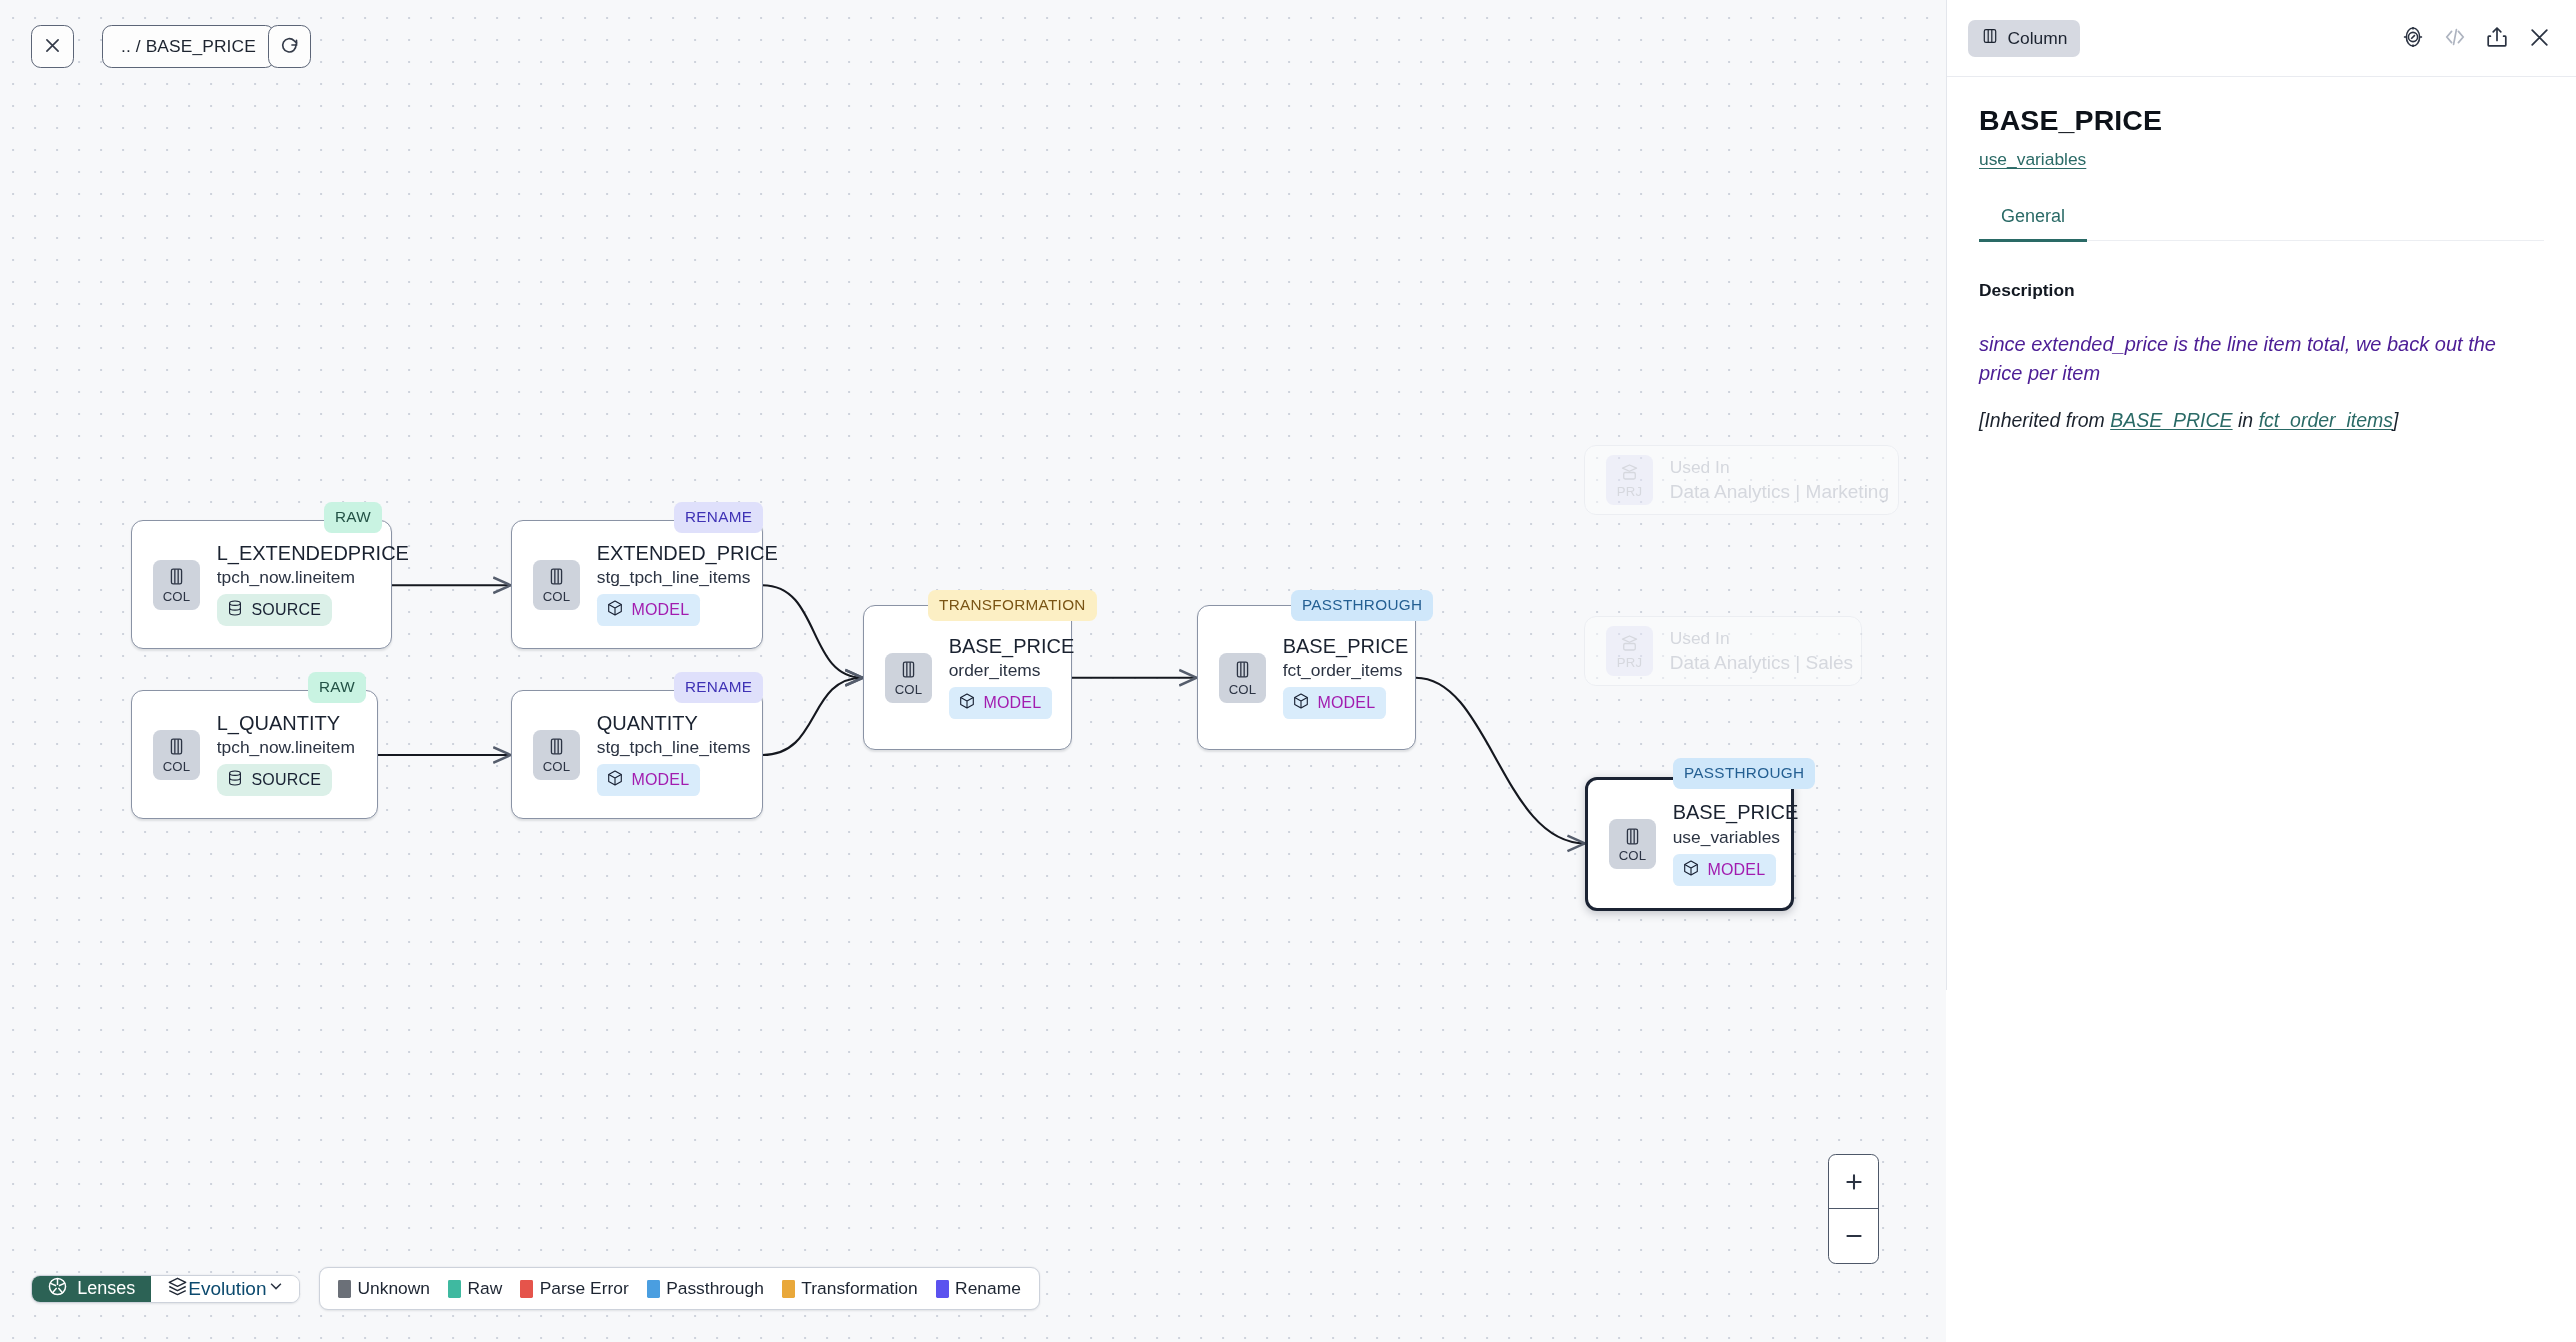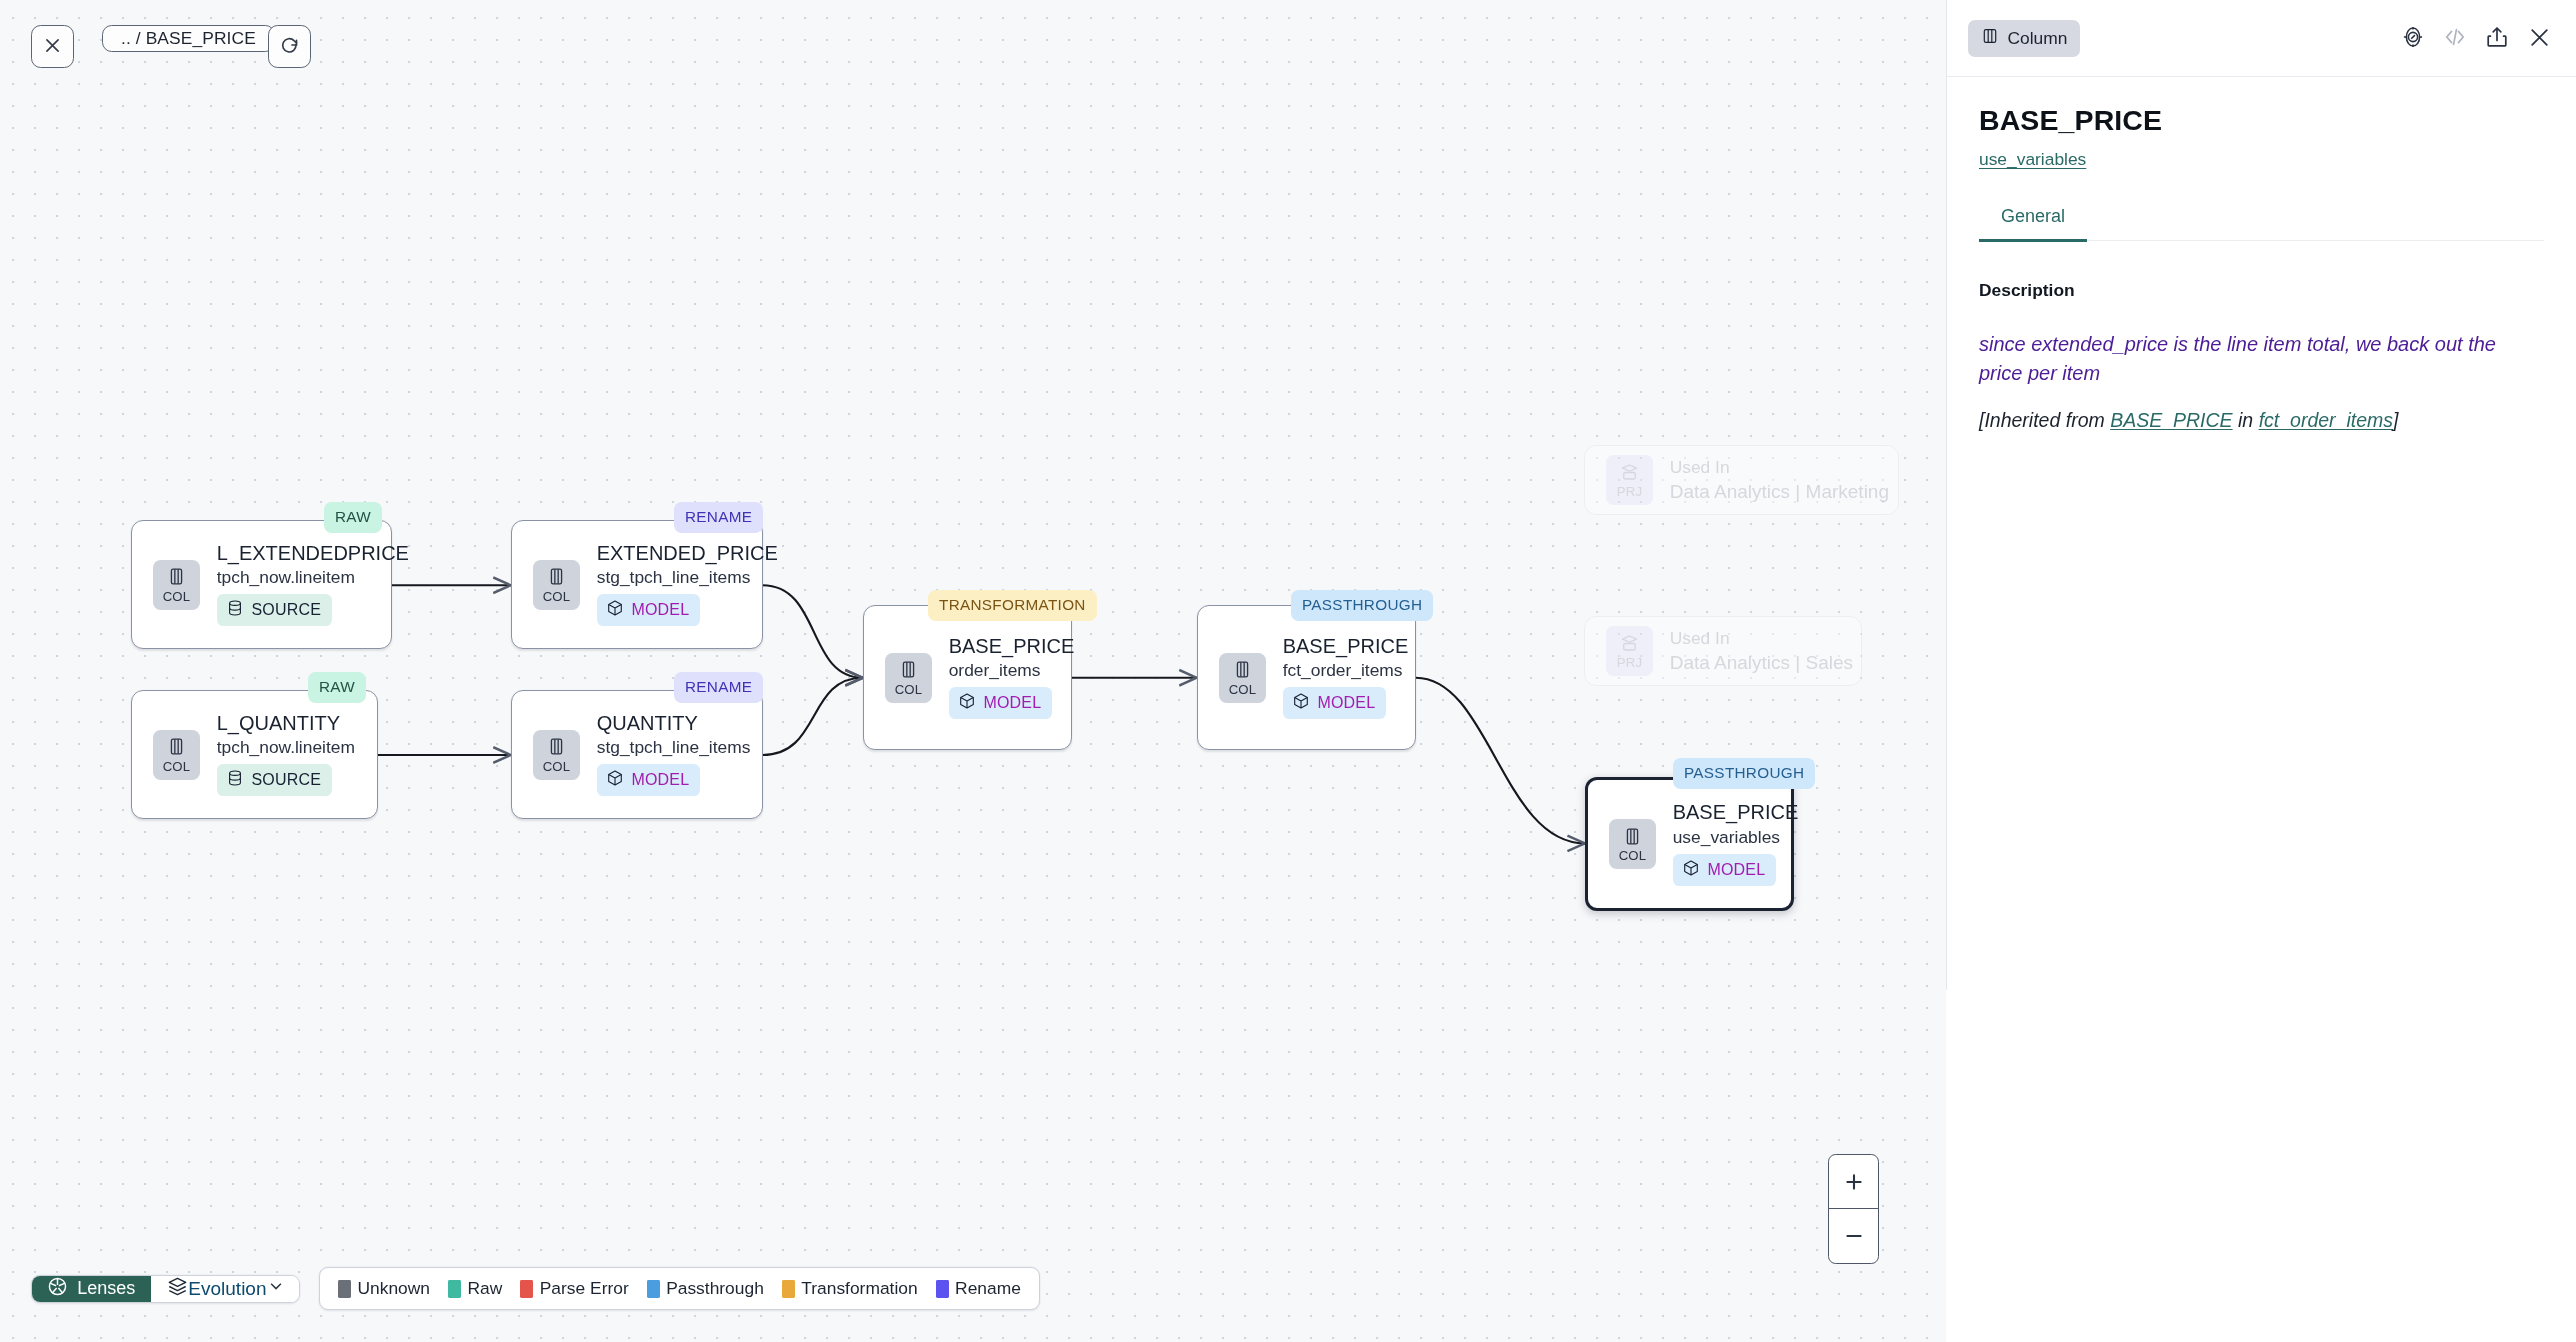--- a/index.html
+++ b/index.html
@@ -37,21 +37,21 @@
     background: #fdfdfd;
     border: 1.5px solid #5c6577;
     border-radius: 9.7px;
     display: flex;
     align-items: center;
     justify-content: center;
     color: #343b49;
   }
   #close-canvas-btn { left: 31px; top: 25px; width: 43px; height: 43px; }
   #breadcrumb-btn {
-    left: 102px; top: 25px; height: 27px; padding: 0 18px;
+    left: 102px; top: 25px; height: 43px; padding: 0 18px;
     font-size: 17.4px; color: #1d2430; letter-spacing: 0.1px;
     white-space: nowrap;
   }
   #refresh-btn { left: 268px; top: 25px; width: 43px; height: 43px; }
 
   
   .node {
     position: absolute;
     background: #ffffff;
     border: 1.4px solid #8a93a5;
@@ -101,21 +101,21 @@
     align-self: flex-start;
     display: inline-flex;
     align-items: center;
     gap: 7.7px;
     padding: 4.9px 11px 4.9px 9px;
     border-radius: 6.3px;
     font-size: 16px;
     letter-spacing: 0.2px;
     white-space: nowrap;
   }
-  .type-pill.source { background: #dbf0e8; color: #182133; }
+  .type-pill.source { background: #dbf0e8; color: #182133; border-radius: 9px; }
   .type-pill.model  { background: #d9ecfb; color: #a21caf; }
 
   
   .kind-badge {
     position: absolute;
     border-radius: 7.7px;
     font-size: 15.3px;
     letter-spacing: 0.3px;
     padding: 6.3px 11px;
     white-space: nowrap;

